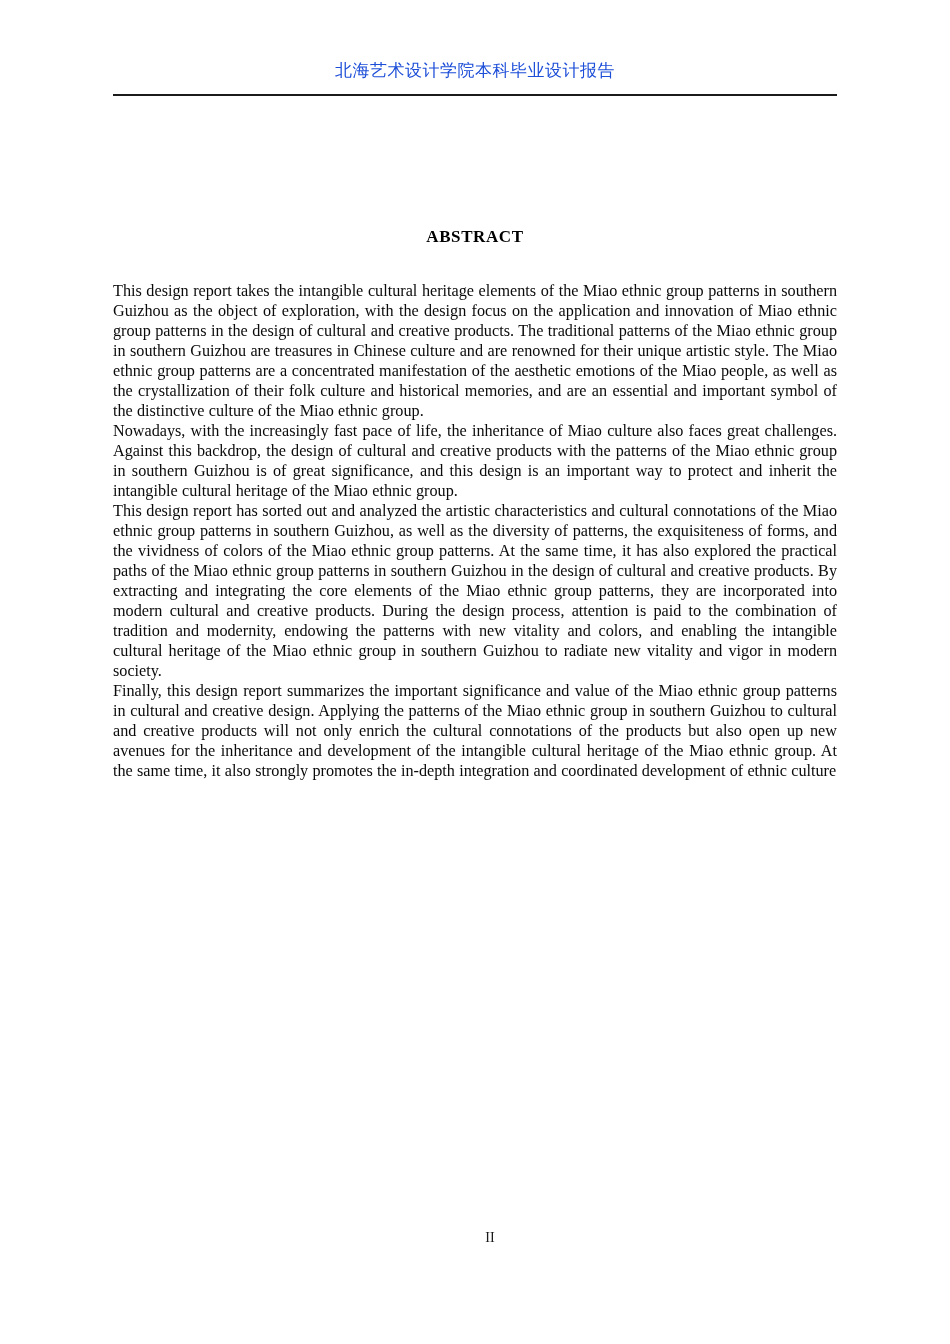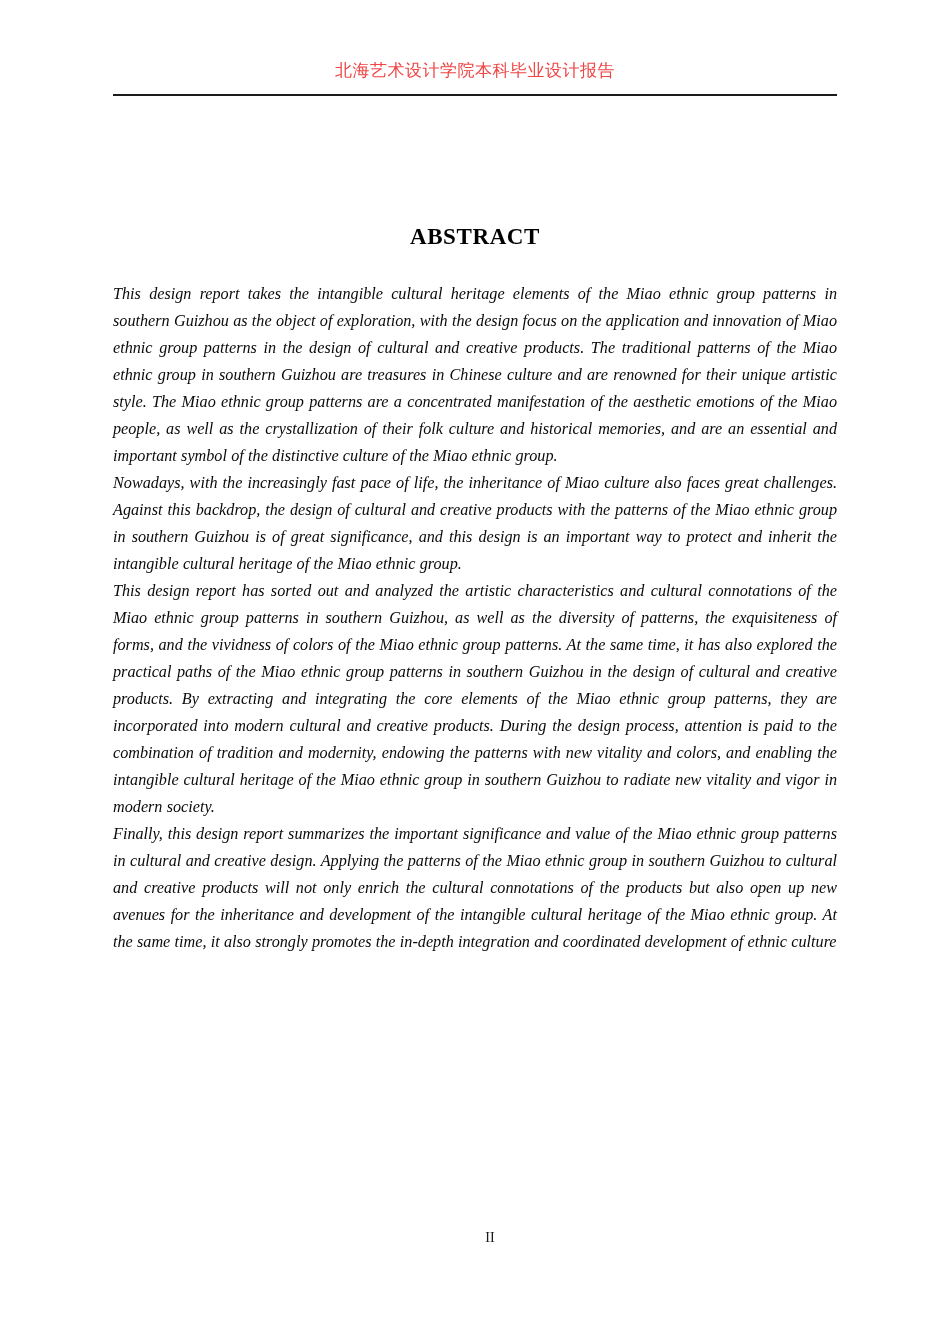--- a/index.html
+++ b/index.html
@@ -29,64 +29,63 @@
     width: 724px;
     text-align: center;
   }
 
   .page-header .header-text {
     display: block;
     font-family: "Liberation Serif", "DejaVu Serif", serif;
     font-size: 17px;
     line-height: 26px;
     letter-spacing: 0.5px;
-    color: #ef4444;
+    color: #1d4ed8;
     white-space: nowrap;
   }
 
   .header-rule {
     position: absolute;
     left: 113px;
     top: 94px;
     width: 724px;
     height: 0;
     border-top: 2.4px solid #1b1b1b;
   }
 
   
   .section-title {
     position: absolute;
     left: 113px;
     top: 225px;
     width: 724px;
     text-align: center;
-    font-size: 23px;
+    font-size: 17px;
     font-weight: bold;
     letter-spacing: 0.6px;
     line-height: 24px;
   }
 
   
   .body-block {
     position: absolute;
     left: 113px;
     top: 281px;
     width: 724px;
   }
 
   .body-block p {
     margin: 0;
     padding: 0;
     text-align: justify;
     text-justify: inter-word;
     font-size: 16.2px;
-    line-height: 27px;
+    line-height: 20px;
     color: #0a0a0a;
     word-spacing: 0.2px;
-    font-style: italic;
   }
 
   
   .body-block p:last-child {
     margin-bottom: 16px;
   }
 
   
   .page-footer {
     position: absolute;

